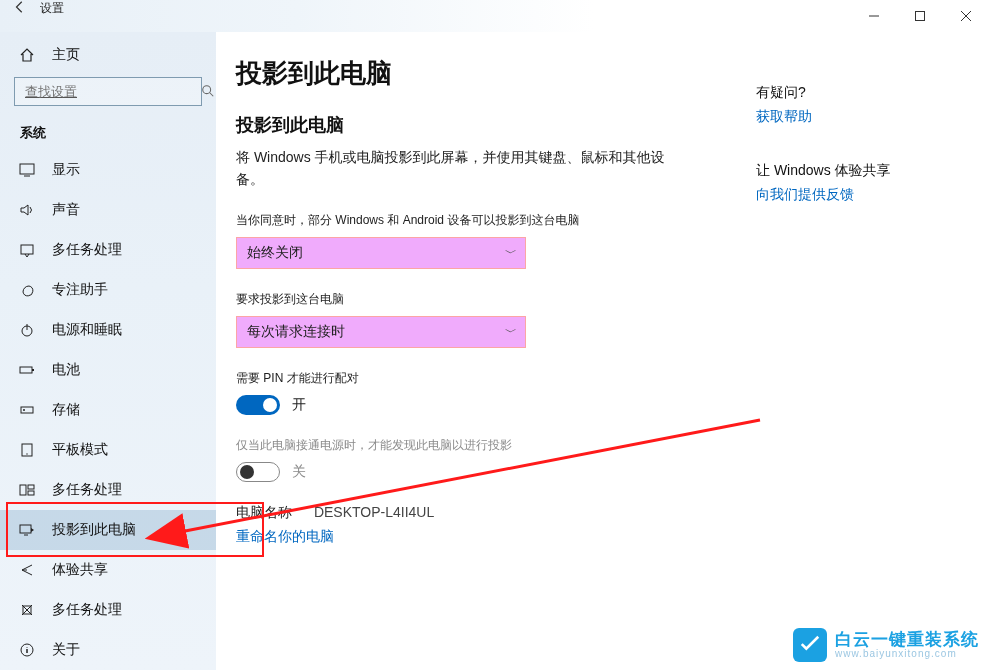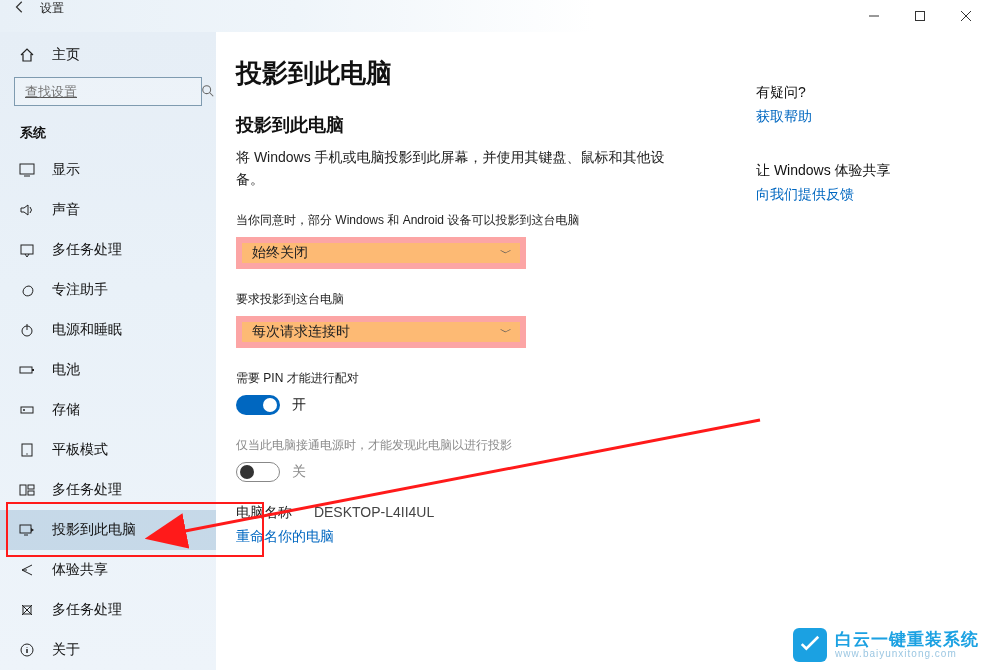--- a/index.html
+++ b/index.html
@@ -35,21 +35,21 @@
 .navlist li.selected { background: rgba(130,170,200,0.35); }
 
 
 .content { flex:1; padding: 24px 0 0 20px; display:flex; gap: 40px; overflow:hidden; background:#fff; }
 .main { width: 480px; }
 .main h1 { font-size: 26px; font-weight: 600; margin-bottom: 22px; color:#111; }
 .main h2 { font-size: 18px; font-weight: 600; margin-bottom: 10px; color:#111; }
 .main .desc { font-size: 14px; color:#222; line-height: 1.55; margin-bottom: 22px; max-width: 430px; }
 .main .label { font-size: 12px; color:#222; margin-bottom: 8px; }
 .main .label.disabled { color:#8a8a8a; }
-.select { width: 290px; height: 32px; border:6px solid #fca5a5; display:flex; align-items:center; padding: 0 8px 0 10px; font-size:14px; color:#222; margin-bottom: 22px; justify-content: space-between; background:#fdba74; }
+.select { width: 290px; height: 32px; border:1px solid #fca5a5; display:flex; align-items:center; padding: 0 8px 0 10px; font-size:14px; color:#222; margin-bottom: 22px; justify-content: space-between; background:#f0abfc; }
 .select .chev { font-size:12px; color:#555; }
 .toggle-row { display:flex; align-items:center; gap:12px; margin-bottom: 22px; }
 .toggle { width:44px; height:20px; border-radius: 10px; position:relative; }
 .toggle.on { background:#0067c0; }
 .toggle.on::after { content:""; position:absolute; right:3px; top:3px; width:14px; height:14px; border-radius:50%; background:#fff; }
 .toggle.off { background:#fff; border:1px solid #888; }
 .toggle.off::after { content:""; position:absolute; left:3px; top:2px; width:14px; height:14px; border-radius:50%; background:#333; }
 .toggle-row .state { font-size:14px; color:#222; }
 .toggle-row .state.disabled { color:#8a8a8a; }
 .pcline { font-size:14px; color:#222; margin-bottom:6px; }

